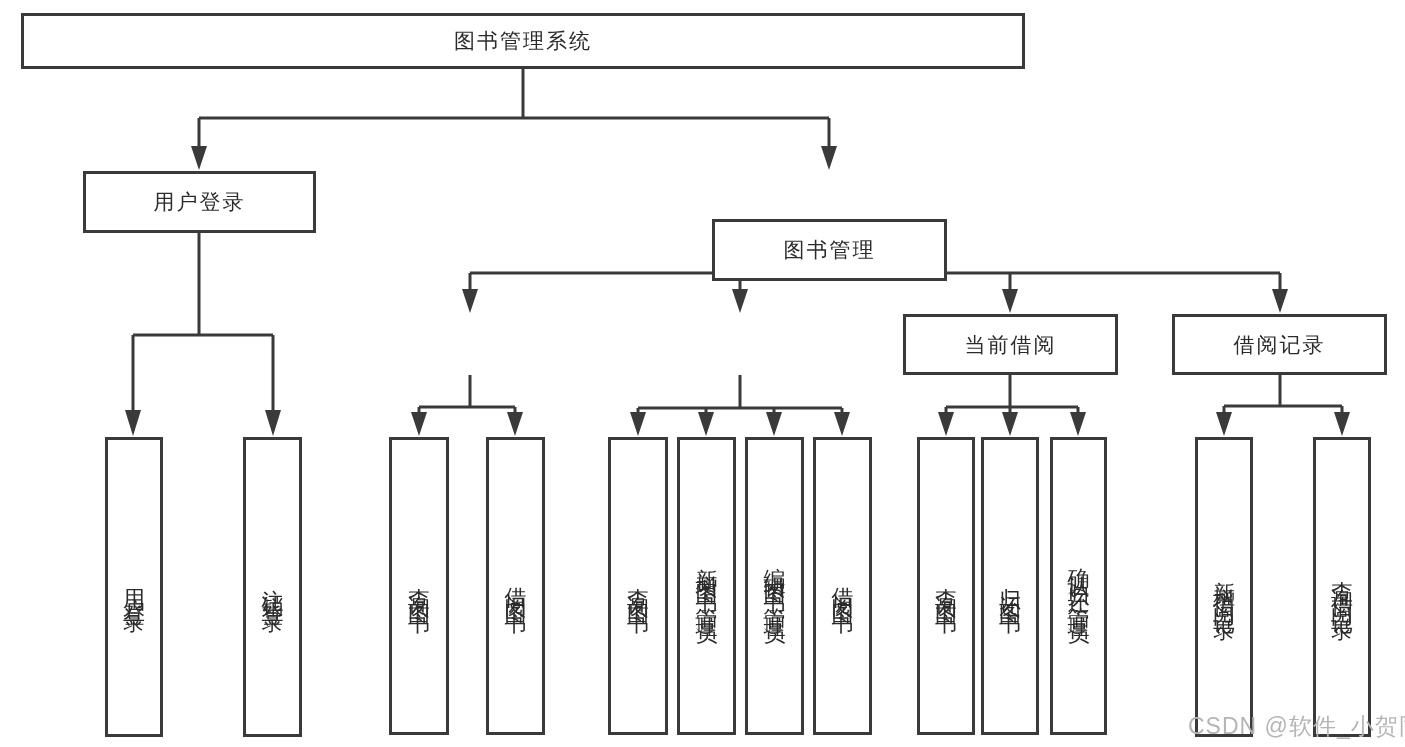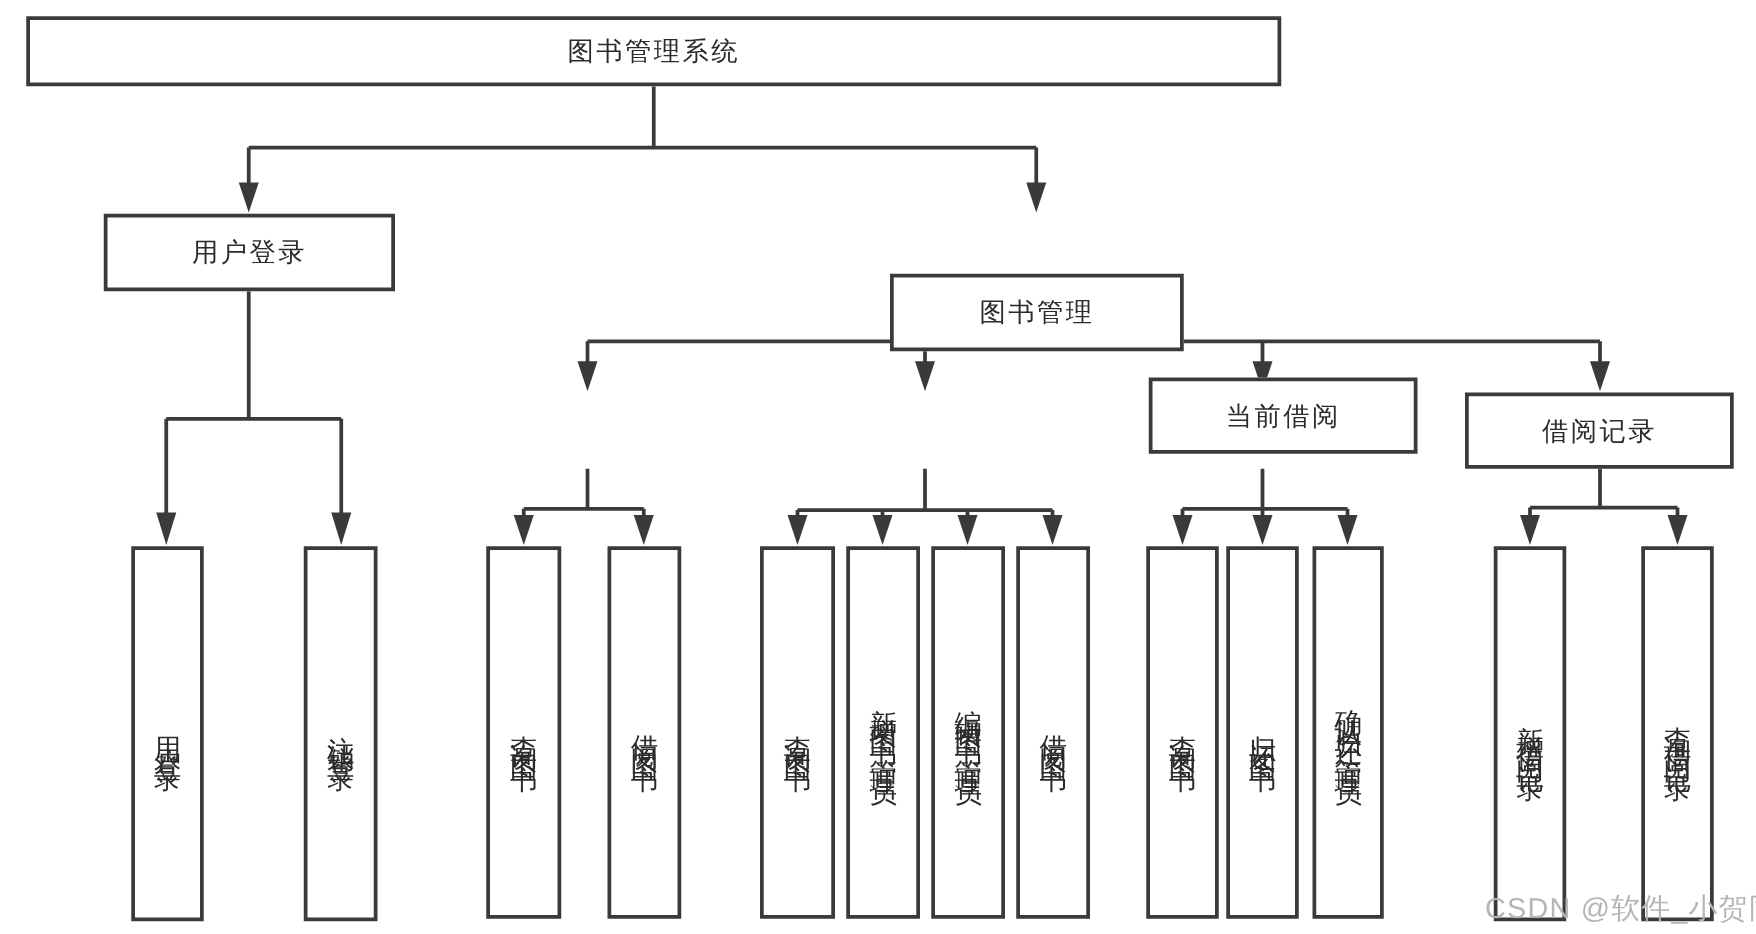--- a/index.html
+++ b/index.html
@@ -19,21 +19,21 @@
   .watermark{
     position:absolute;left:1188px;top:711px;font-size:23px;letter-spacing:1px;
     color:#b5b5b5;white-space:nowrap;z-index:5;
   }
   
   #n-root{left:21px;top:13px;width:1004px;height:56px;}
   #n-ulogin{left:83px;top:171px;width:233px;height:62px;}
   #n-bmgmt{left:712px;top:171px;width:235px;height:62px;margin-top:48px;}
   #n-newbook{left:363px;top:314px;width:215px;height:61px;}
   #n-bborrow{left:633px;top:314px;width:215px;height:61px;}
-  #n-cborrow{left:903px;top:302px;width:215px;height:61px;margin-left:16px;}
+  #n-cborrow{left:903px;top:314px;width:215px;height:61px;}
   #n-brecord{left:1172px;top:314px;width:215px;height:61px;}
   #l-ul1{left:105px;top:437px;width:58px;height:300px;}
   #l-ul2{left:243px;top:437px;width:59px;height:300px;}
   #l-nb1{left:389px;top:437px;width:60px;height:298px;}
   #l-nb2{left:486px;top:437px;width:59px;height:298px;}
   #l-bb1{left:608px;top:437px;width:60px;height:298px;}
   #l-bb2{left:677px;top:437px;width:59px;height:298px;}
   #l-bb3{left:745px;top:437px;width:59px;height:298px;}
   #l-bb4{left:813px;top:437px;width:59px;height:298px;}
   #l-cb1{left:917px;top:437px;width:58px;height:298px;}

